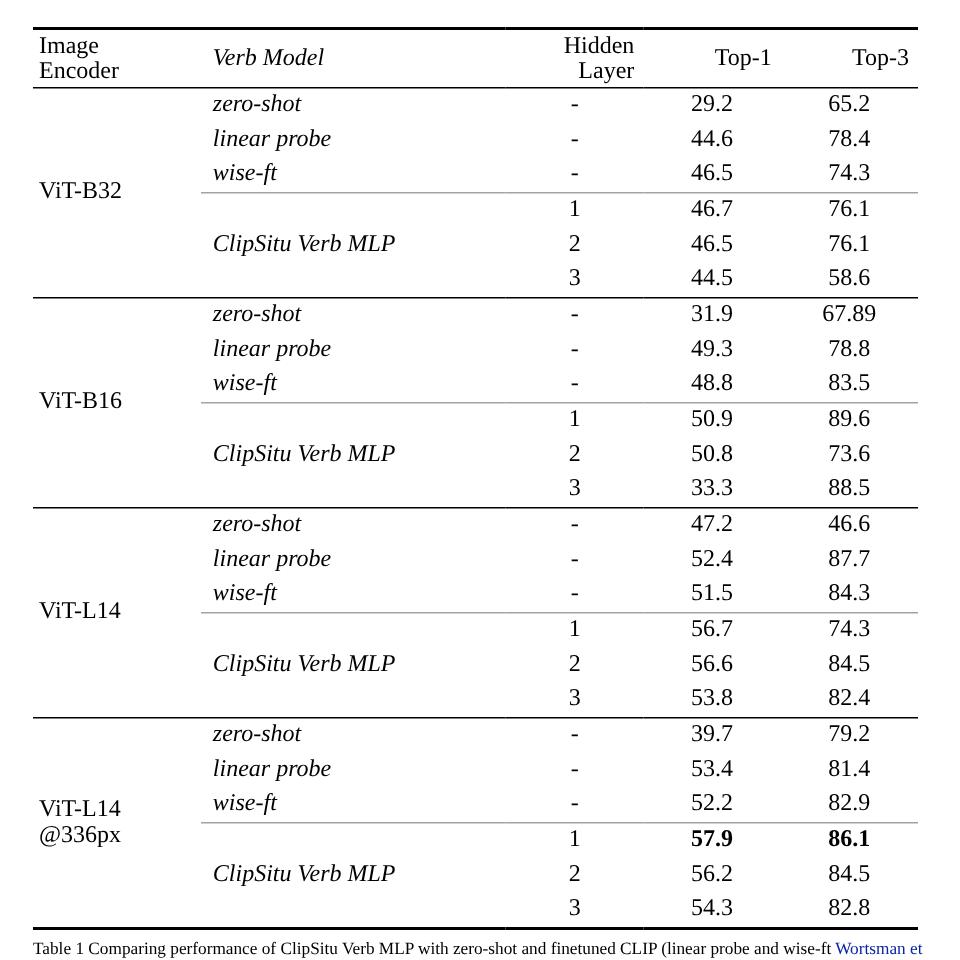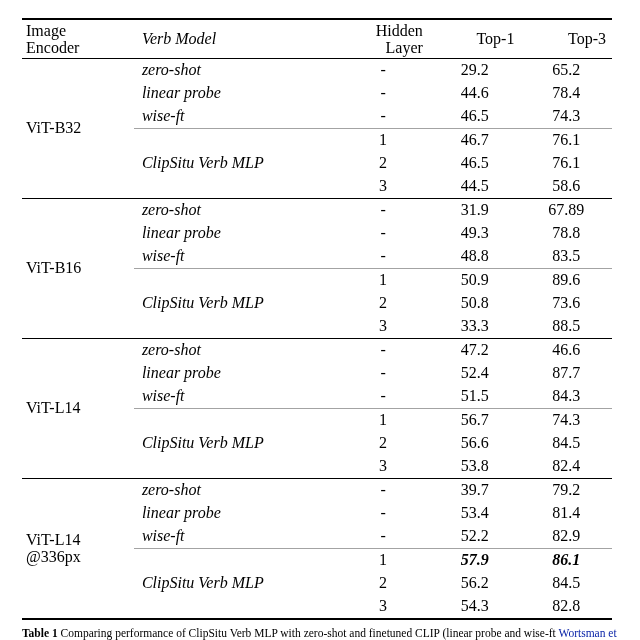--- a/index.html
+++ b/index.html
@@ -26,28 +26,28 @@
     vertical-align: middle;
     text-align: right;
   }
   .hdr-top { border-top: 2px solid #000; margin-left: 28px; }
   .hdr-bot { border-bottom: 1px solid #000; }
   .grp-bot { border-bottom: 1px solid #000; margin-left: 30px; }
   .inner-bot > td:not(.no-inner) { border-bottom: 1px solid #a3a3a3; }
   .left { text-align: left; padding-left: 8px; font-style: italic; }
   .enc { text-align: left; padding-left: 4px; vertical-align: middle; }
   .bottom-rule { border-bottom: 2px solid #000; }
-  .bold { font-weight: bold; font-style: italic; }
+  .bold { font-weight: bold; }
   .caption {
     font-size: 11.5px;
     margin-top: 6px;
     line-height: 1.25;
     width: 602px;
   }
-  .caption b { font-weight: bold; }
+  .caption b { font-weight: normal; }
   .caption .cite { color: #0a24a8; }
   .twoline { line-height: 1.08; }
 </style>
 </head>
 <body>
 
 <table>
   <colgroup>
     <col style="width:110px">
     <col style="width:200px">

